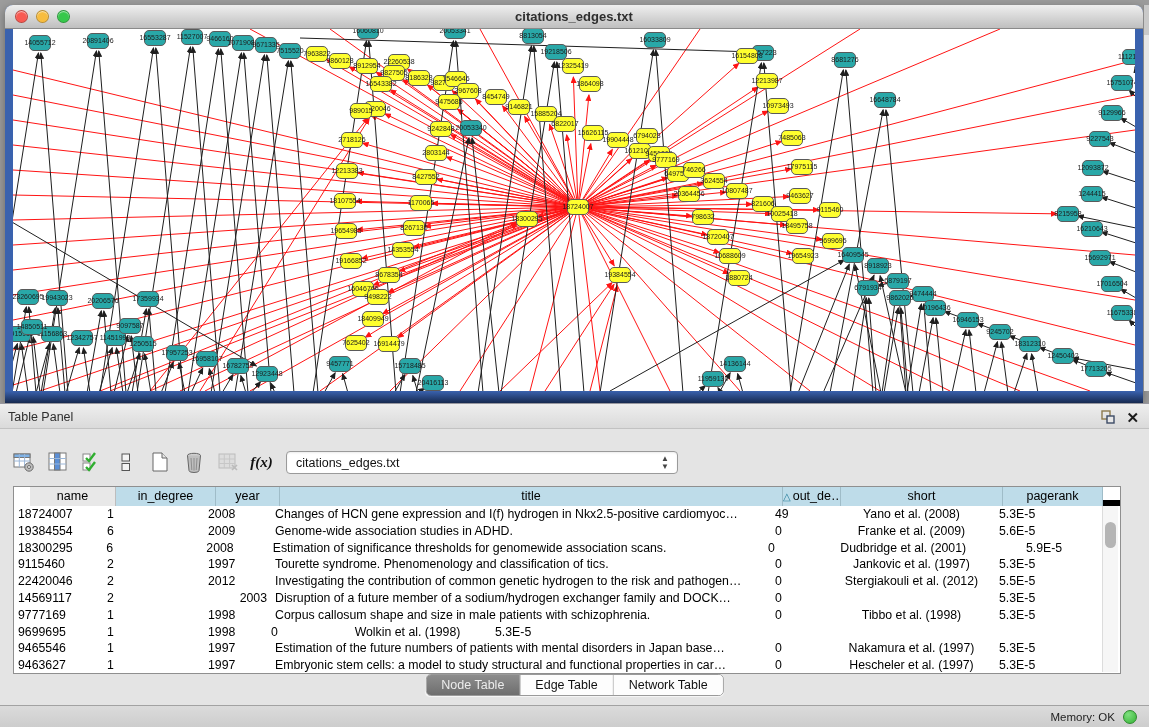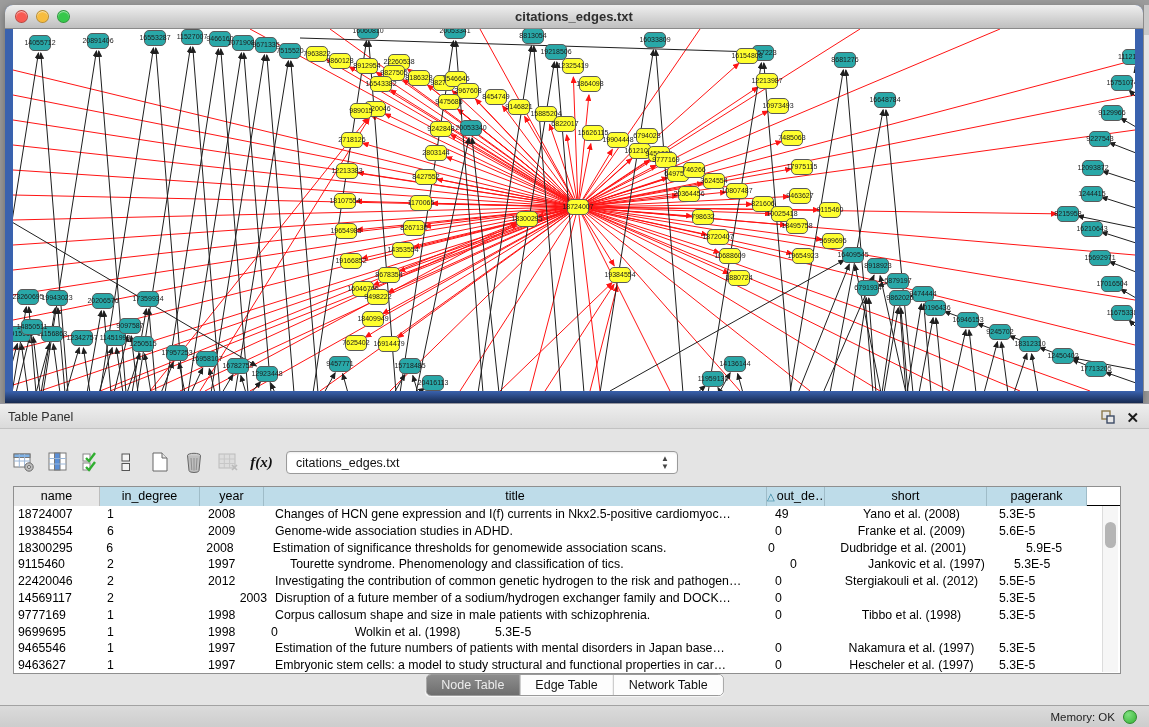--- a/index.html
+++ b/index.html
@@ -34,21 +34,21 @@
   .tb-icon { width:23px; height:23px; display:flex; align-items:center; justify-content:center; }
   .fx { font-family:"Liberation Serif", serif; font-style:italic; font-weight:bold; font-size:15px; color:#111; }
 
   .net-dropdown { position:absolute; left:286px; top:48px; width:392px; height:23px; background:#fff;
     border:1px solid #9a9a9a; border-radius:4px; box-shadow:inset 0 1px 2px rgba(0,0,0,.08); }
   .net-dropdown .dd-value { position:absolute; left:9px; top:4px; font-size:12.5px; color:#111; }
   .dd-arrows { position:absolute; right:8px; top:3px; font-size:8px; line-height:8px; color:#444; text-align:center; }
 
   .data-table { position:absolute; left:13px; top:83px; width:1108px; height:188px;
     background:#fff; border:1px solid #8f8f8f; }
-  .thead { position:absolute; left:0; top:0; right:0; height:19px; display:flex; border-bottom:1px solid #000000; background:#fff; }
+  .thead { position:absolute; left:16px; top:0; right:0; height:19px; display:flex; border-bottom:6px solid #000000; background:#fff; }
   .th { height:19px; font-size:12.5px; color:#000; text-align:center; line-height:18px;
     border-right:1px solid #9fbcc8; background:#bedce9; overflow:hidden; white-space:nowrap; }
   .th.gray { background:#e8e8e8; border-right:1px solid #bdbdbd; }
   .sort-tri { color:#2a7f9b; font-size:10px; margin-right:2px; }
   .tbody { position:absolute; left:0; top:19px; right:0; bottom:0; overflow:hidden; }
   .tr { display:flex; height:16.8px; }
   .td { font-size:12.3px; color:#000; line-height:16.5px; white-space:nowrap; overflow:hidden; }
   .vscroll { position:absolute; right:2px; top:19px; width:16px; bottom:1px; background:#f6f6f6; border-left:1px solid #dcdcdc; }
   .vthumb { position:absolute; left:2px; top:16px; width:11px; height:26px; background:#b5b5b5; border-radius:6px; }
 
@@ -665,21 +665,21 @@
         <div class="th" style="width: 503px;"><span>title</span></div>
         <div class="th" style="width: 58px;"><span class="sort-tri">△</span><span>out_de…</span></div>
         <div class="th" style="width: 162px;"><span>short</span></div>
         <div class="th" style="width: 100px;"><span>pagerank</span></div>
       </div>
     <div class="tbody" id="tbody">
         <div class="tr">
           <div class="td" style="width: 87px; text-align: left; padding-left: 4px;">18724007</div>
           <div class="td" style="width: 101px; text-align: left; padding-left: 6px;">1</div>
           <div class="td" style="width: 65px; text-align: left; padding-left: 6px;">2008</div>
-          <div class="td" style="width: 504px; text-align: left; padding-left: 8px;">Changes of HCN gene expression and I(f) currents in Nkx2.5-positive cardiomyoc…</div>
+          <div class="td" style="width: 504px; text-align: left; padding-left: 8px;">Changes of HCN gene expression and I(f) hydrogen in Nkx2.5-positive cardiomyoc…</div>
           <div class="td" style="width: 59px; text-align: left; padding-left: 4px;">49</div>
           <div class="td" style="width: 163px; text-align: center; padding-left: 0px;">Yano et al. (2008)</div>
           <div class="td" style="width: 101px; text-align: left; padding-left: 6px;">5.3E-5</div>
         </div>
         <div class="tr">
           <div class="td" style="width: 87px; text-align: left; padding-left: 4px;">19384554</div>
           <div class="td" style="width: 101px; text-align: left; padding-left: 6px;">6</div>
           <div class="td" style="width: 65px; text-align: left; padding-left: 6px;">2009</div>
           <div class="td" style="width: 504px; text-align: left; padding-left: 8px;">Genome-wide association studies in ADHD.</div>
           <div class="td" style="width: 59px; text-align: left; padding-left: 4px;">0</div>
@@ -692,21 +692,21 @@
           <div class="td" style="width: 65px; text-align: left; padding-left: 6px;">2008</div>
           <div class="td" style="width: 504px; text-align: left; padding-left: 8px;">Estimation of significance thresholds for genomewide association scans.</div>
           <div class="td" style="width: 59px; text-align: left; padding-left: 4px;">0</div>
           <div class="td" style="width: 163px; text-align: center; padding-left: 0px;">Dudbridge et al. (2001)</div>
           <div class="td" style="width: 101px; text-align: left; padding-left: 6px; margin-left: 36px;">5.9E-5</div>
         </div>
         <div class="tr">
           <div class="td" style="width: 87px; text-align: left; padding-left: 4px;">9115460</div>
           <div class="td" style="width: 101px; text-align: left; padding-left: 6px;">2</div>
           <div class="td" style="width: 65px; text-align: left; padding-left: 6px;">1997</div>
-          <div class="td" style="width: 504px; text-align: left; padding-left: 8px; margin-left: 15px;">Tourette syndrome. Phenomenology and classification of tics.</div>
+          <div class="td" style="width: 504px; text-align: left; padding-left: 8px;">Tourette syndrome. Phenomenology and classification of tics.</div>
           <div class="td" style="width: 59px; text-align: left; padding-left: 4px;">0</div>
           <div class="td" style="width: 163px; text-align: center; padding-left: 0px;">Jankovic et al. (1997)</div>
           <div class="td" style="width: 101px; text-align: left; padding-left: 6px;">5.3E-5</div>
         </div>
         <div class="tr">
           <div class="td" style="width: 87px; text-align: left; padding-left: 4px;">22420046</div>
           <div class="td" style="width: 101px; text-align: left; padding-left: 6px;">2</div>
           <div class="td" style="width: 65px; text-align: left; padding-left: 6px;">2012</div>
           <div class="td" style="width: 504px; text-align: left; padding-left: 8px;">Investigating the contribution of common genetic hydrogen to the risk and pathogen…</div>
           <div class="td" style="width: 59px; text-align: left; padding-left: 4px;">0</div>

